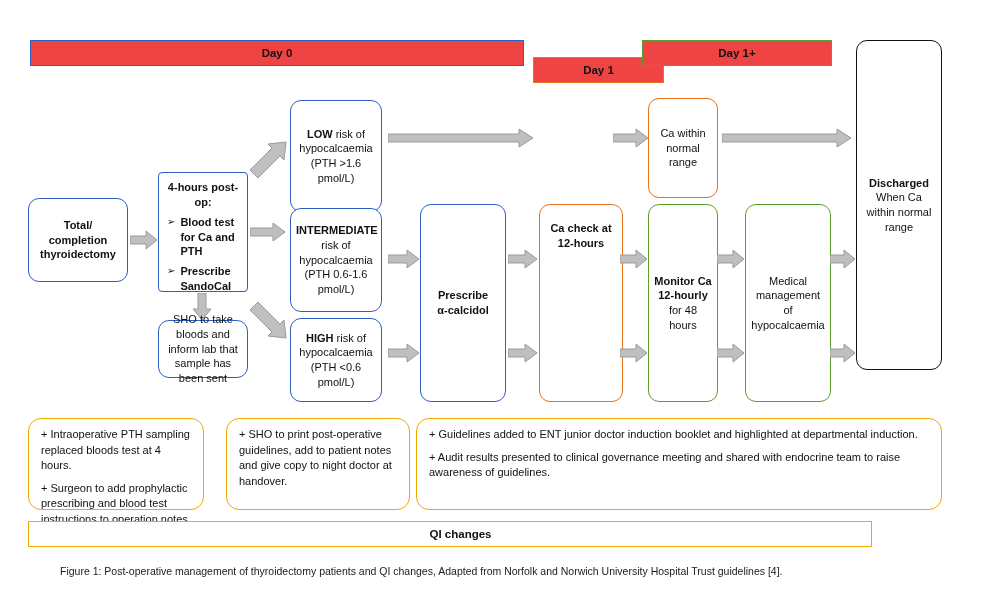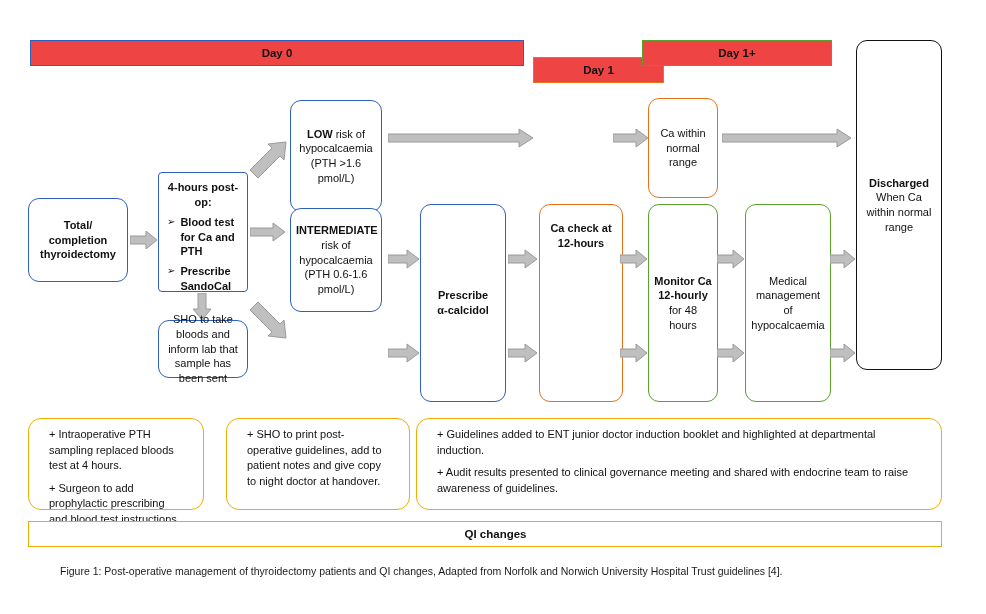--- a/index.html
+++ b/index.html
@@ -50,21 +50,21 @@
   }
   .bulletbox .hd{text-align:center;font-weight:bold;margin-bottom:4px;}
   .bulletbox .li{display:flex;gap:5px;margin-top:5px;padding-left:2px;}
   .bulletbox .li .mk{font-weight:bold;font-size:10px;line-height:1.35;}
   .bulletbox .li .bt{font-weight:bold;flex:1;}
 
   
   .qibox{
     position:absolute;box-sizing:border-box;
     border:1.6px solid #f0ab00;border-radius:13px;background:#fff;
-    font-size:11px;line-height:1.42;padding:8px 20px;
+    font-size:11px;line-height:1.42;padding:8px 12px;
     color:#111;
   }
   .qibox p{margin:0 0 7px 0;}
   .qibox p:last-child{margin-bottom:0;}
   .qibanner{
     position:absolute;box-sizing:border-box;
     border:1.7px solid #f0ab00;background:#fff;
     display:flex;align-items:center;justify-content:center;
     font-size:11.5px;font-weight:bold;color:#111;
   }
@@ -150,20 +150,23 @@
   </div>
 
   <div class="box" style="left:290px;top:100px;width:92px;height:112px;">
     <span class="txt"><span class="b">LOW</span><span> risk of hypocalcaemia (PTH &gt;1.6 pmol/L)</span></span>
   </div>
 
   <div class="box" style="left:290px;top:208px;width:92px;height:104px;">
     <span class="txt"><span class="b">INTERMEDIATE</span><span> risk of hypocalcaemia (PTH 0.6-1.6 pmol/L)</span></span>
   </div>
 
+  <div class="box" style="left:290px;top:318px;width:92px;height:84px;">
+    <span class="txt"><span class="b">HIGH</span><span> risk of hypocalcaemia (PTH &lt;0.6 pmol/L)</span></span>
+  </div>
 
   <div class="arrow" style="left:388px;top:128px;width:146px;height:20px;">
     <svg viewBox="0 0 146 20" preserveAspectRatio="none">
       <polygon class="apoly" points="0,6 131,6 131,1 145,10 131,19 131,14 0,14"></polygon>
     </svg>
   </div>
 
   <div class="arrow" style="left:388px;top:249px;width:32px;height:20px;">
     <svg viewBox="0 0 32 20" preserveAspectRatio="none">
       <polygon class="apoly" points="0,6 19,6 19,1 31,10 19,19 19,14 0,14"></polygon>
@@ -273,21 +276,21 @@
 
   <div class="qibox" style="left:226px;top:418px;width:184px;height:92px;">
     <p>+ SHO to print post-operative guidelines, add to patient notes and give copy to night doctor at handover.</p>
   </div>
 
   <div class="qibox" style="left:416px;top:418px;width:526px;height:92px;">
     <p>+ Guidelines added to ENT junior doctor induction booklet and highlighted at departmental induction.</p>
     <p>+ Audit results presented to clinical governance meeting and shared with endocrine team to raise awareness of guidelines.</p>
   </div>
 
-  <div class="qibanner" style="left:28px;top:521px;width:914px;height:26px;padding-left:21px;">
+  <div class="qibanner" style="left:28px;top:521px;width:844px;height:26px;padding-left:21px;">
     <span>QI changes</span>
   </div>
 
   <div class="caption" style="left:32px;top:565px;width:920px;">
     <span>Figure 1: Post-operative management of thyroidectomy patients and QI changes, Adapted from Norfolk and Norwich University Hospital Trust guidelines [4].</span>
   </div>
 
 </div>
 
 </body></html>

